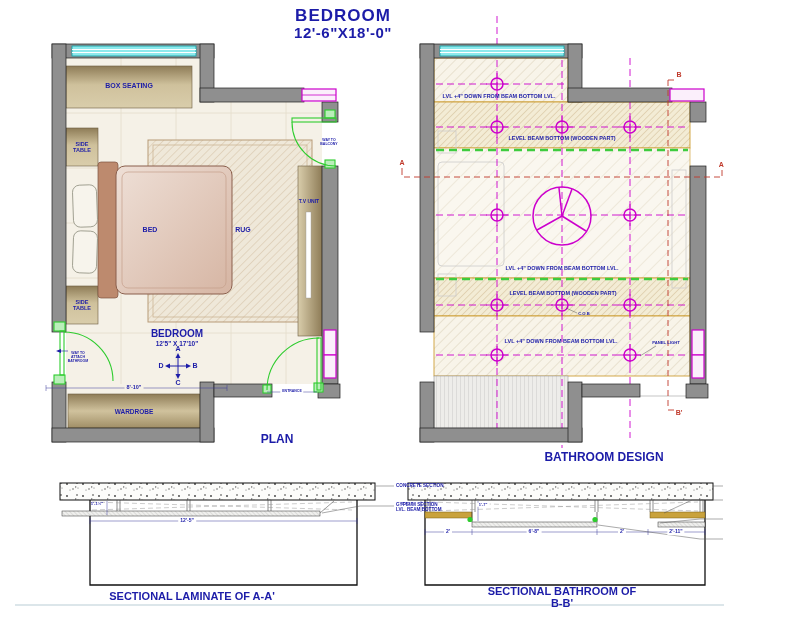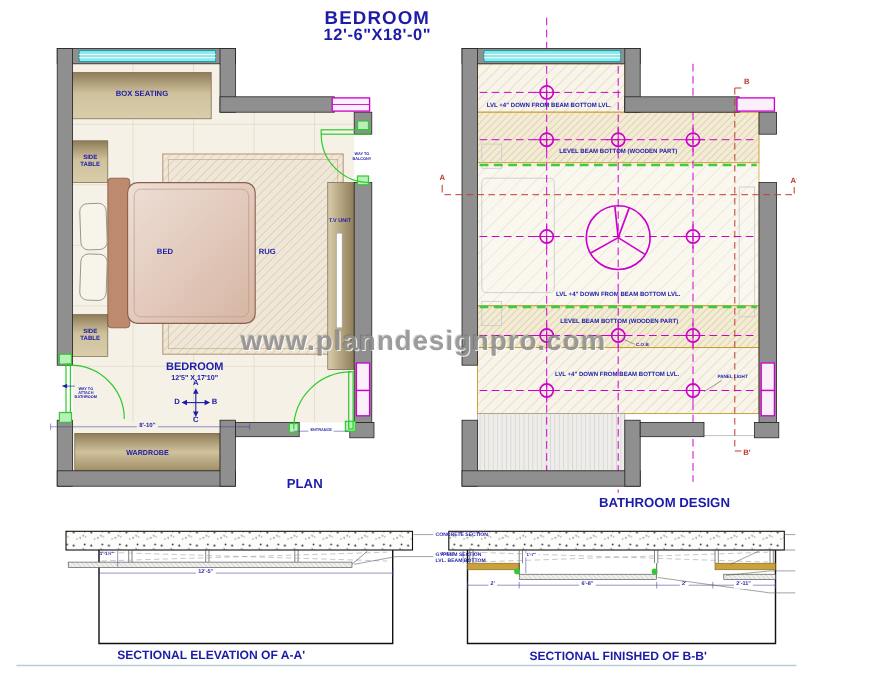--- a/index.html
+++ b/index.html
@@ -385,34 +385,33 @@
 <div class="lbl red" style="left:722px;top:165px;font-size:7px;">A'</div>
 <div class="lbl red" style="left:679px;top:75px;font-size:7px;">B</div>
 <div class="lbl red" style="left:679px;top:413px;font-size:7px;">B'</div>
 <div class="lbl" style="left:604px;top:458px;font-size:12px;">BATHROOM DESIGN</div>
 
 <div class="lbl" style="left:97px;top:504px;font-size:4.2px;">1'-1½"</div>
 <div class="lbl bgw" style="left:187px;top:521px;font-size:5px;">12'-5"</div>
 <div class="lbl-l" style="left:396px;top:486px;font-size:4.6px;">CONCRETE SECTION</div>
 <div class="lbl-l" style="left:396px;top:507px;font-size:4.6px;">GYPSUM SECTION
 LVL. BEAM BOTTOM</div>
-<div class="lbl" style="left:192px;top:596px;font-size:11px;">SECTIONAL ELEVATION OF A-A'</div>
+<div class="lbl" style="left:192px;top:596px;font-size:11px;">SECTIONAL LAMINATE OF A-A'</div>
 
 <div class="lbl" style="left:407px;top:504px;font-size:4px;">1'-1½"</div>
 <div class="lbl bgw" style="left:483px;top:505px;font-size:4px;">1'-7"</div>
 <div class="lbl bgw" style="left:448px;top:532px;font-size:5px;">2'</div>
 <div class="lbl bgw" style="left:534px;top:532px;font-size:5px;">6'-8"</div>
 <div class="lbl bgw" style="left:622px;top:532px;font-size:5px;">2'</div>
 <div class="lbl bgw" style="left:676px;top:532px;font-size:5px;">2'-11"</div>
 <div class="lbl-l" style="left:725px;top:486px;font-size:4.5px;">CONCRETE SECTION</div>
 <div class="lbl-l" style="left:725px;top:501px;font-size:4.5px;">PLYWOOD
 SECTION(FINISHED
 WITH LAMINATE)
 LVL. BEAM BOTTOM</div>
 <div class="lbl-l" style="left:725px;top:519px;font-size:4.5px;">COVE LIGHT</div>
 <div class="lbl-l" style="left:725px;top:539px;font-size:4.5px;">GYPSUM SECTION
 (LVL. 4" DOWN FROM
 BEAM BOTTOM LVL.)</div>
-<div class="lbl" style="left:562px;top:597px;font-size:11px;">SECTIONAL FINISHED OF B-B'</div>
-
-<div class="wm" style="left:385px;top:311px;">www.planndesignpro.com</div>
+<div class="lbl" style="left:562px;top:597px;font-size:11px;">SECTIONAL BATHROOM OF B-B'</div>
+
 
 </div>
 
 </body></html>

